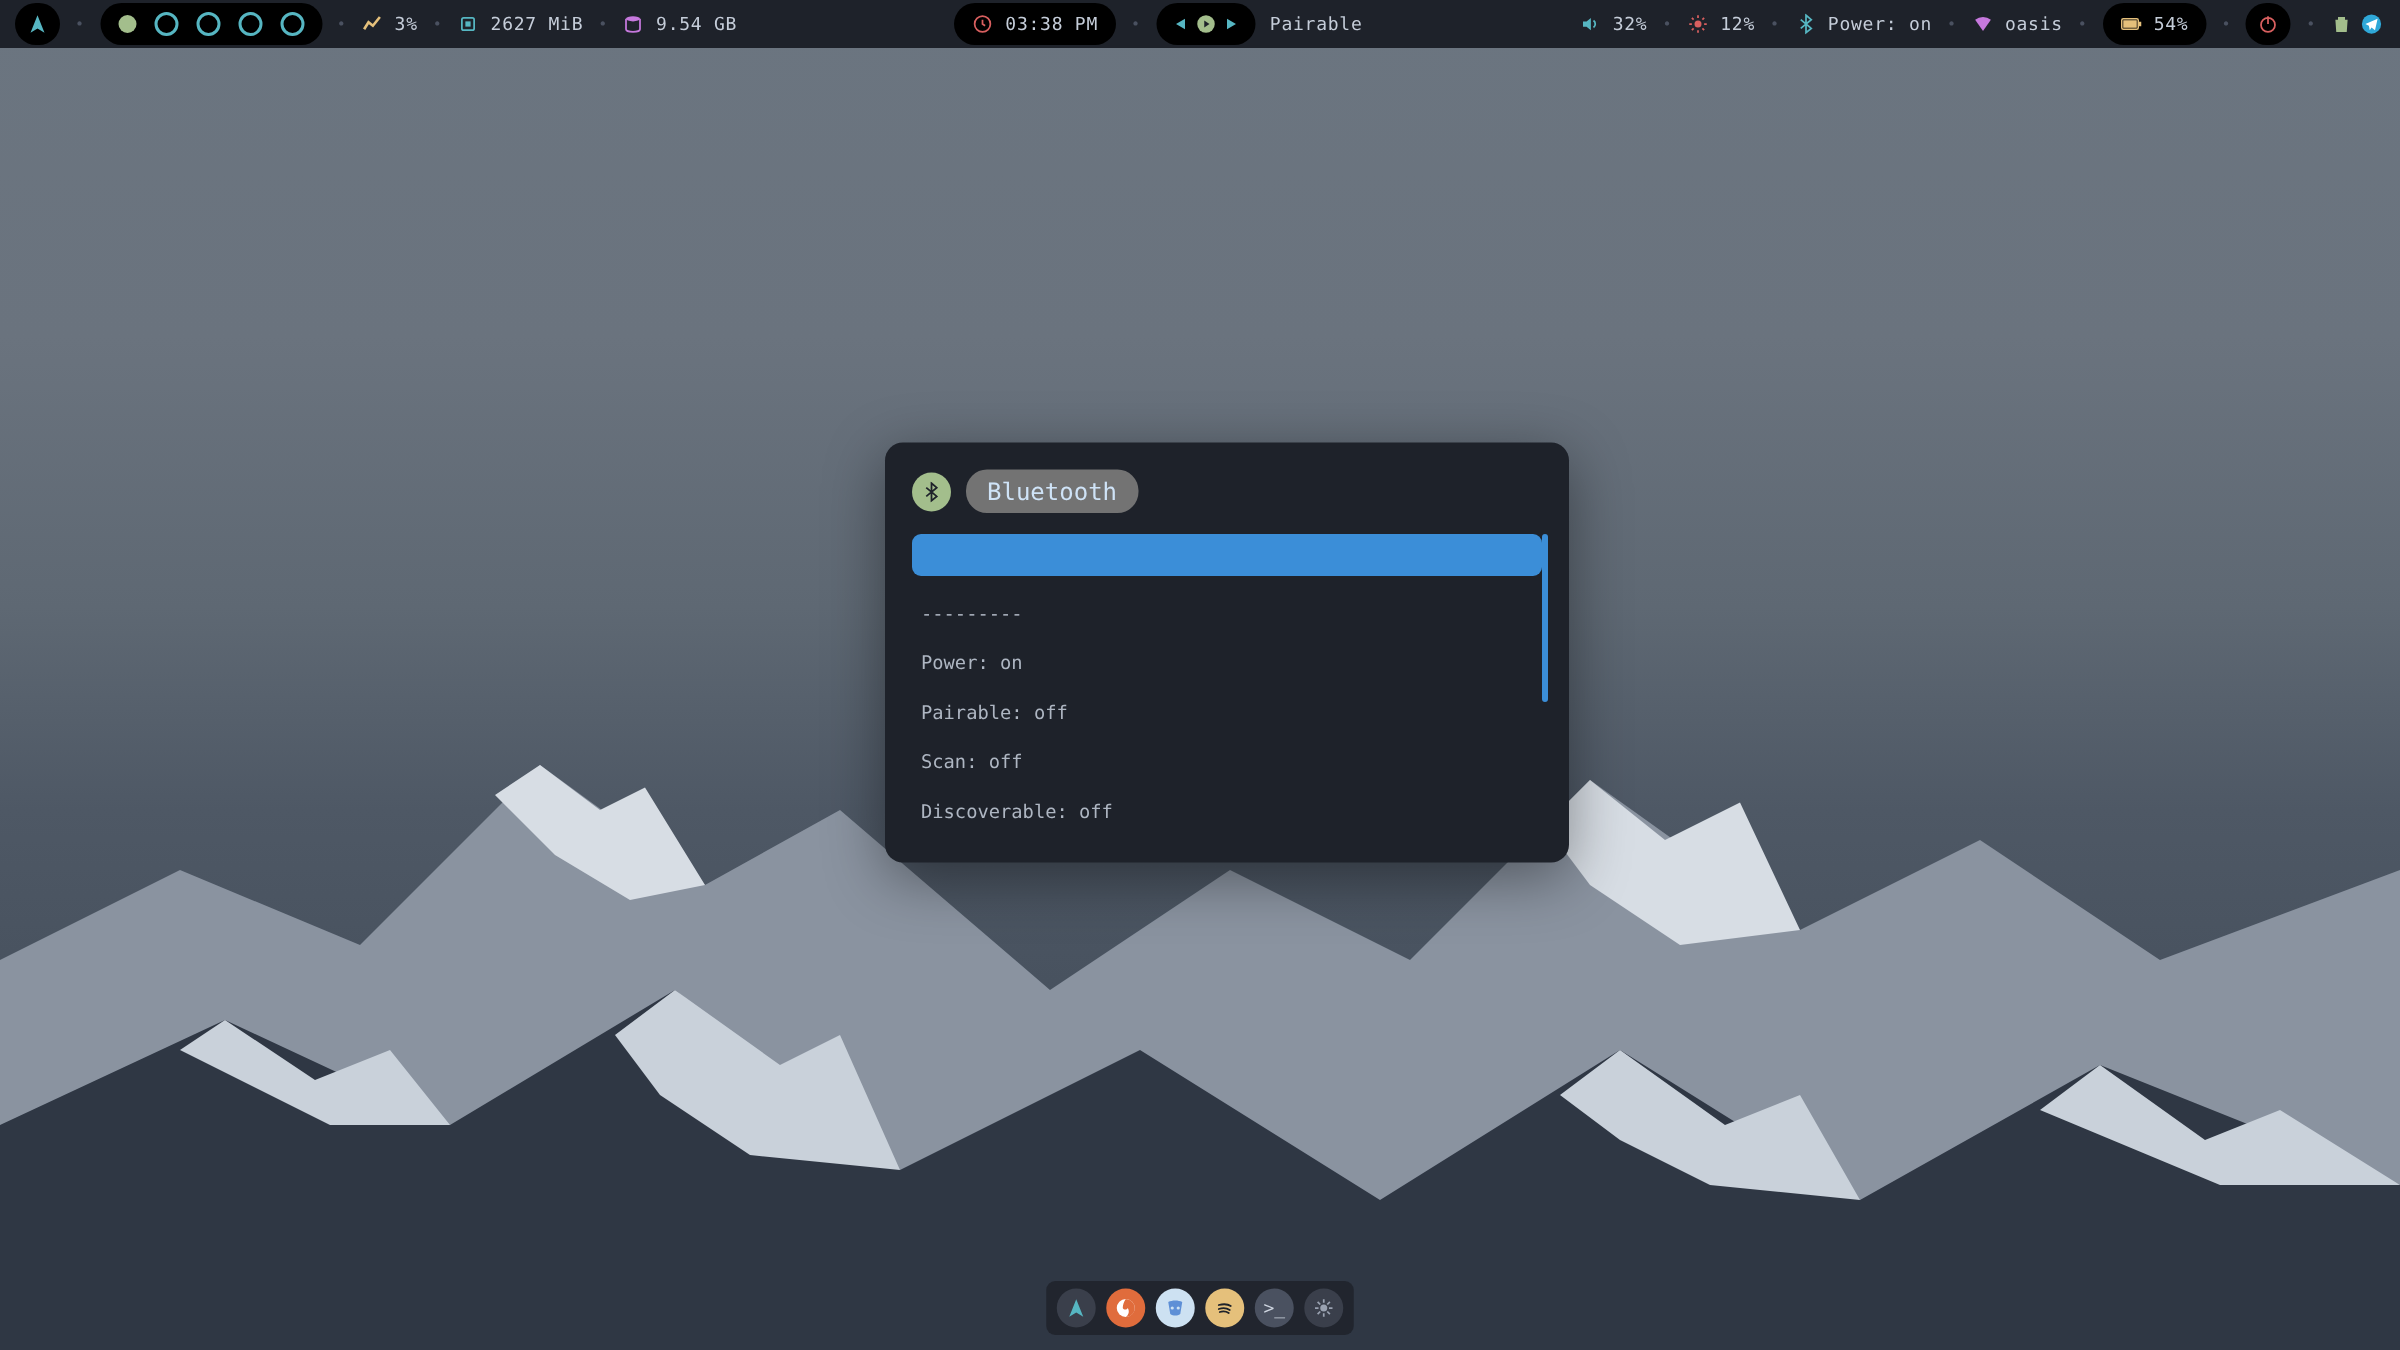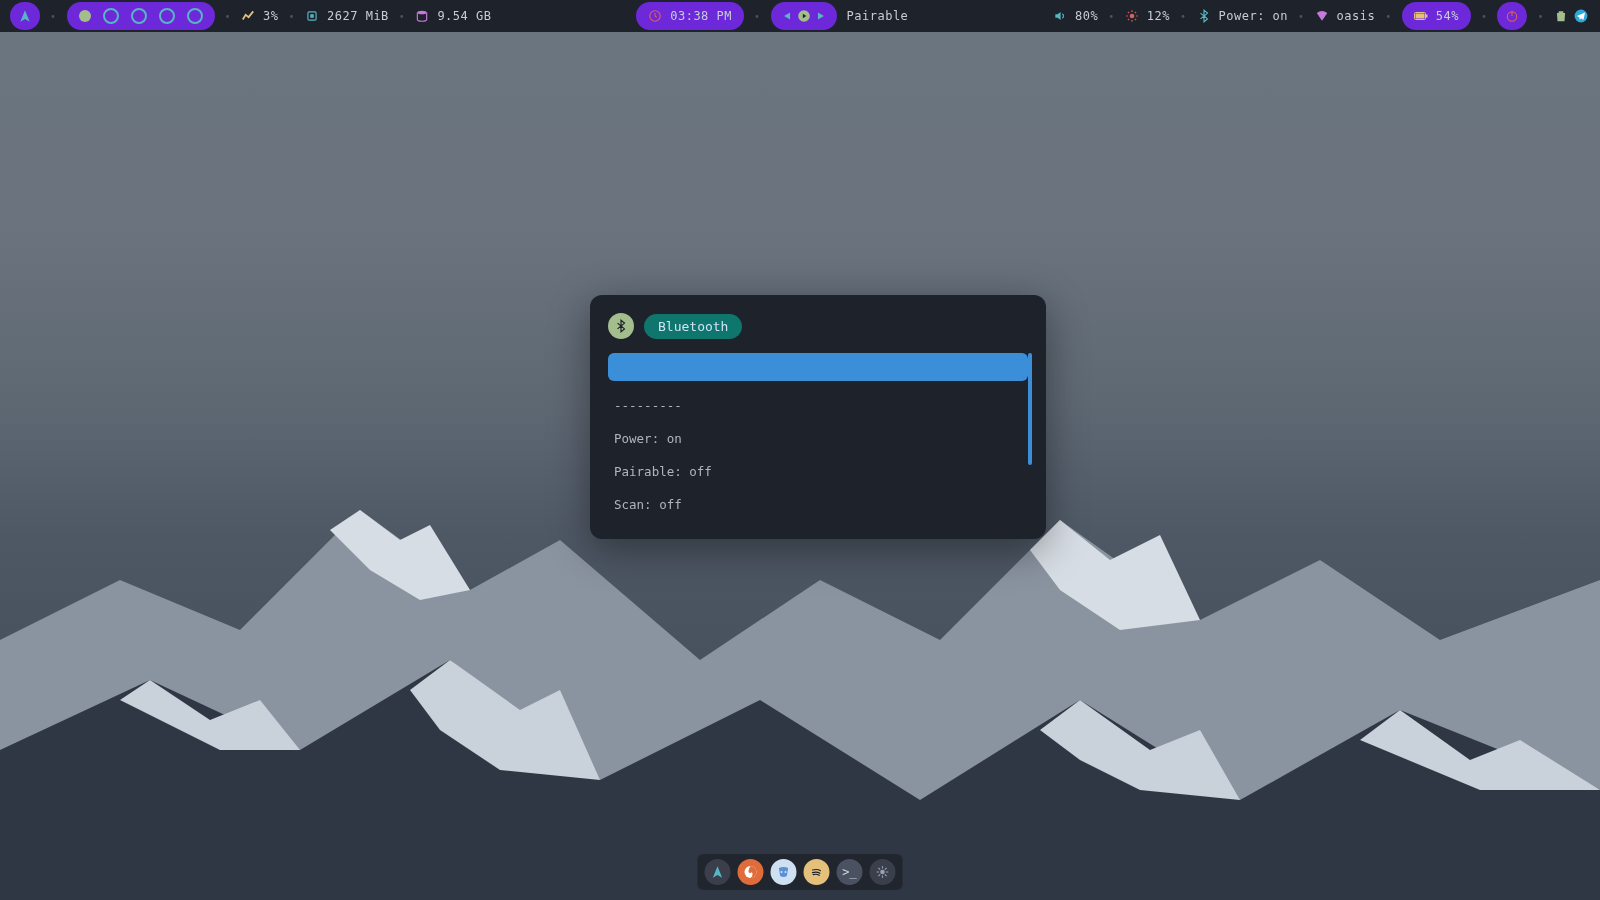--- a/index.html
+++ b/index.html
@@ -5,42 +5,42 @@
   html,body{margin:0;padding:0;width:1600px;height:900px;overflow:hidden;font-family:"DejaVu Sans Mono","Menlo","Consolas",monospace;}
   
   .wallpaper{position:absolute;inset:0;background:
       linear-gradient(#6b7580 0%, #6a737e 25%, #5e6873 45%, #4e5865 60%, #3b4552 100%);
       overflow:hidden;}
   .wallpaper svg{position:absolute;left:0;bottom:0;width:1600px;height:620px;}
   
   .bar{position:absolute;top:0;left:0;right:0;height:32px;background:#1e222a;
        display:flex;align-items:center;color:#c5cdd9;font-size:12px;letter-spacing:.5px;}
   .seg{display:flex;align-items:center;gap:8px;}
-  .pill{display:flex;align-items:center;gap:8px;background:#6d28d9;border-radius:14px;
+  .pill{display:flex;align-items:center;gap:8px;background:#000000;border-radius:14px;
         padding:4px 12px;height:20px;}
   .pill.tight{padding:4px 8px;}
   .sep{color:#4a5160;margin:0 10px;font-size:10px;}
   .ic{display:inline-flex;width:14px;height:14px;align-items:center;justify-content:center;}
   .ws-dot{width:12px;height:12px;border-radius:50%;}
   .txt{white-space:pre;}
   .spacer{flex:1;}
   
   .dock{position:absolute;left:50%;bottom:10px;transform:translateX(-50%);
         background:rgba(30,34,42,.85);border-radius:6px;padding:5px 7px;
         display:flex;gap:7px;align-items:center;}
   .dock-item{width:26px;height:26px;border-radius:50%;display:flex;align-items:center;
              justify-content:center;font-size:13px;color:#1e222a;}
   
   .popup{position:absolute;width:420px;left:590px;top:295px;background:#1e222a;
          border-radius:12px;padding:18px;box-shadow:0 10px 40px rgba(0,0,0,.4);}
   .popup-head{display:flex;gap:10px;align-items:center;margin-bottom:14px;}
   .badge-round{width:26px;height:26px;border-radius:50%;background:#a3be8c;
                display:flex;align-items:center;justify-content:center;}
-  .badge-pill{background:#0f766e;color:#cfe3f7;border-radius:14px;padding:5px 14px;
-              font-size:13px;}
+  .badge-pill{background:#737373;color:#cfe3f7;border-radius:14px;padding:5px 14px;
+              font-size:16px;}
   .popup-body{position:relative;}
   .search-row{background:#3b8ed8;height:28px;border-radius:6px;margin-bottom:8px;}
   .entries{display:flex;flex-direction:column;}
   .entry{color:#aeb6c2;font-size:12.5px;padding:9px 6px;border-radius:6px;}
   .scroll-ind{position:absolute;right:-4px;top:0;width:4px;height:112px;background:#3b8ed8;
               border-radius:2px;}
 </style>
 </head>
 <body>
 
@@ -154,21 +154,21 @@
 
   <div class="spacer"></div>
 
   <div class="seg">
     <span class="ic">
       <svg width="14" height="14" viewBox="0 0 24 24">
           <path d="M4 9v6h4l5 4V5L8 9H4z" fill="#56b6c2"></path>
           <path d="M16 8a5 5 0 010 8" stroke="#56b6c2" fill="none" stroke-width="2"></path>
         </svg>
     </span>
-    <span class="txt">80%</span>
+    <span class="txt">32%</span>
   </div>
 
   <span class="sep">•</span>
 
   <div class="seg">
     <span class="ic">
       <svg width="14" height="14" viewBox="0 0 24 24">
           <circle cx="12" cy="12" r="4" fill="#d85f5f"></circle>
           <g stroke="#d85f5f" stroke-width="2">
             <line x1="12" y1="2" x2="12" y2="5"></line>
@@ -260,20 +260,21 @@
     <div class="badge-pill">Bluetooth</div>
   </div>
   <div class="popup-body">
     <div class="scroll-ind"></div>
     <div class="search-row"></div>
     <div class="entries">
       <div class="entry">---------</div>
       <div class="entry">Power: on</div>
       <div class="entry">Pairable: off</div>
       <div class="entry">Scan: off</div>
+      <div class="entry">Discoverable: off</div>
     </div>
   </div>
 </div>
 
 <div class="dock">
   <div class="dock-item" style="background:#3a3f4b">
     <svg width="14" height="14" viewBox="0 0 24 24">
         <path d="M12 2 L20 22 L12 17 L4 22 Z" fill="#56b6c2"></path>
       </svg>
   </div>

